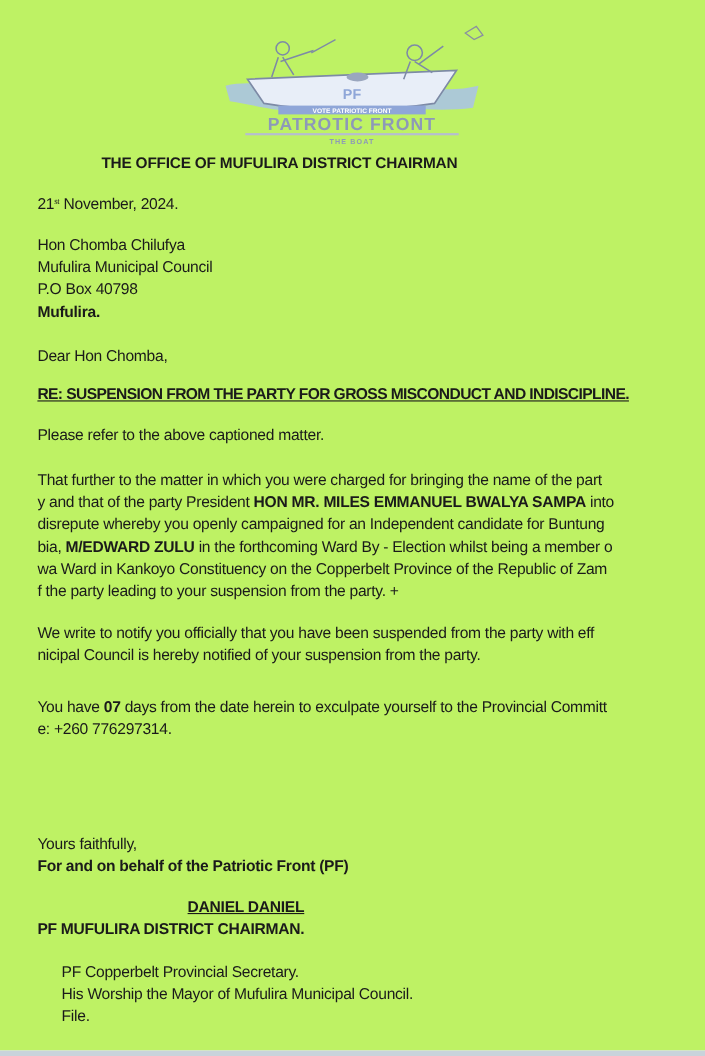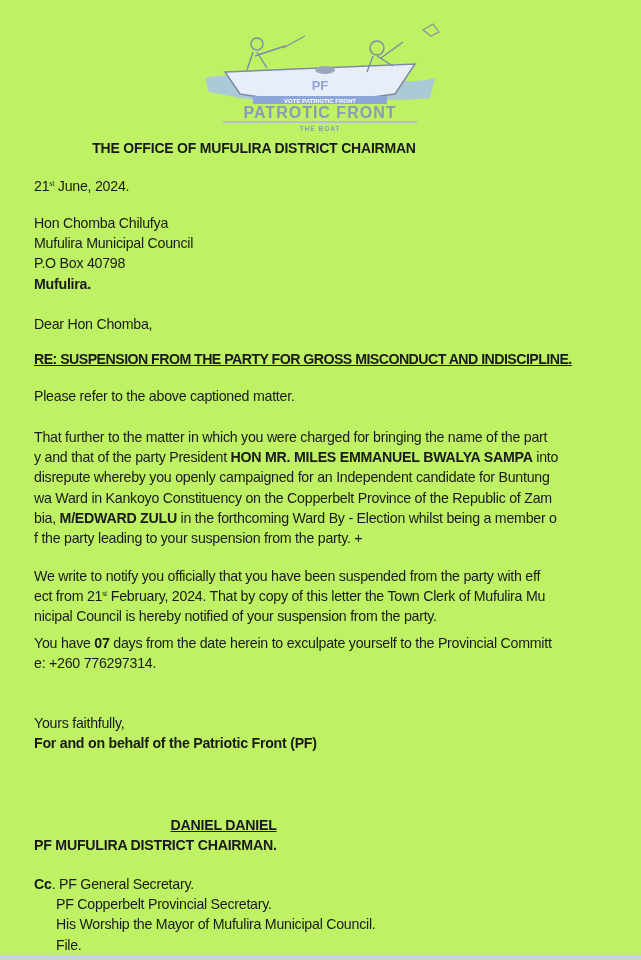--- a/index.html
+++ b/index.html
@@ -47,65 +47,63 @@
       <text x="125" y="95" text-anchor="middle" font-family="Liberation Sans, sans-serif" font-weight="bold" font-size="6" fill="#ffffff">VOTE PATRIOTIC FRONT</text>
 
       <text x="125" y="110" text-anchor="middle" font-family="Liberation Sans, sans-serif" font-weight="bold" font-size="16" fill="#8d99b8" letter-spacing="1">PATROTIC FRONT</text>
       <rect x="28" y="113" width="194" height="2" fill="#b5bed0"></rect>
       <text x="125" y="123" text-anchor="middle" font-family="Liberation Sans, sans-serif" font-weight="bold" font-size="6.5" fill="#8d99b8" letter-spacing="1">THE BOAT</text>
     </svg>
   </div>
 
   <div class="office-title">THE OFFICE OF MUFULIRA DISTRICT CHAIRMAN</div>
 
-  <div class="text" style="top:176px;"><span>21</span><sup>st</sup><span> June, 2024.</span></div>
+  <div class="text" style="top:176px;"><span>21</span><sup>st</sup><span> November, 2024.</span></div>
 
   <div class="text" style="top:213px;">
     <div>Hon Chomba Chilufya</div>
     <div>Mufulira Municipal Council</div>
     <div>P.O Box 40798</div>
     <div class="bold">Mufulira.</div>
   </div>
 
   <div class="text" style="top:314px;">Dear Hon Chomba,</div>
 
   <div class="text bold underline" style="top:349px; letter-spacing:-0.55px;">RE: SUSPENSION FROM THE PARTY FOR GROSS MISCONDUCT AND INDISCIPLINE.</div>
 
   <div class="text" style="top:386px;">Please refer to the above captioned matter.</div>
 
   <div class="text" style="top:427px;">
     <div>That further to the matter in which you were charged for bringing the name of the part</div>
     <div><span>y and that of the party President </span><span class="bold">HON MR. MILES EMMANUEL BWALYA SAMPA</span><span> into</span></div>
     <div>disrepute whereby you openly campaigned for an Independent candidate for Buntung</div>
+    <div><span>bia, </span><span class="bold">M/EDWARD ZULU</span><span> in the forthcoming Ward By - Election whilst being a member o</span></div>
     <div>wa Ward in Kankoyo Constituency on the Copperbelt Province of the Republic of Zam</div>
-    <div><span>bia, </span><span class="bold">M/EDWARD ZULU</span><span> in the forthcoming Ward By - Election whilst being a member o</span></div>
     <div>f the party leading to your suspension from the party. +</div>
   </div>
 
   <div class="text" style="top:566px;">
     <div>We write to notify you officially  that you have been suspended from the party with eff</div>
-    <div><span>ect from 21</span><sup>st</sup><span> February, 2024. That by copy of this letter the Town Clerk of Mufulira Mu</span></div>
     <div>nicipal Council is hereby notified of your suspension from the party.</div>
   </div>
 
   <div class="text" style="top:633px;">
     <div><span>You have </span><span class="bold">07</span><span> days from the date herein to exculpate yourself to the Provincial Committ</span></div>
     <div>e: +260 776297314.</div>
   </div>
 
-  <div class="text" style="top:713px;">
+  <div class="text" style="top:758px;">
     <div>Yours faithfully,</div>
     <div class="bold">For and on behalf of the Patriotic Front (PF)</div>
   </div>
 
   <div class="text" style="top:815px;">
     <div class="bold underline">DANIEL DANIEL</div>
     <div class="bold">PF MUFULIRA DISTRICT CHAIRMAN.</div>
   </div>
 
   <div class="text" style="top:874px;">
-    <div><span class="bold">Cc</span><span>. PF General Secretary.</span></div>
     <div class="indent">PF Copperbelt Provincial Secretary.</div>
     <div class="indent">His Worship the Mayor of Mufulira Municipal Council.</div>
     <div class="indent">File.</div>
   </div>
 </div>
 <div class="bottom-edge"></div>
 
 </body></html>

